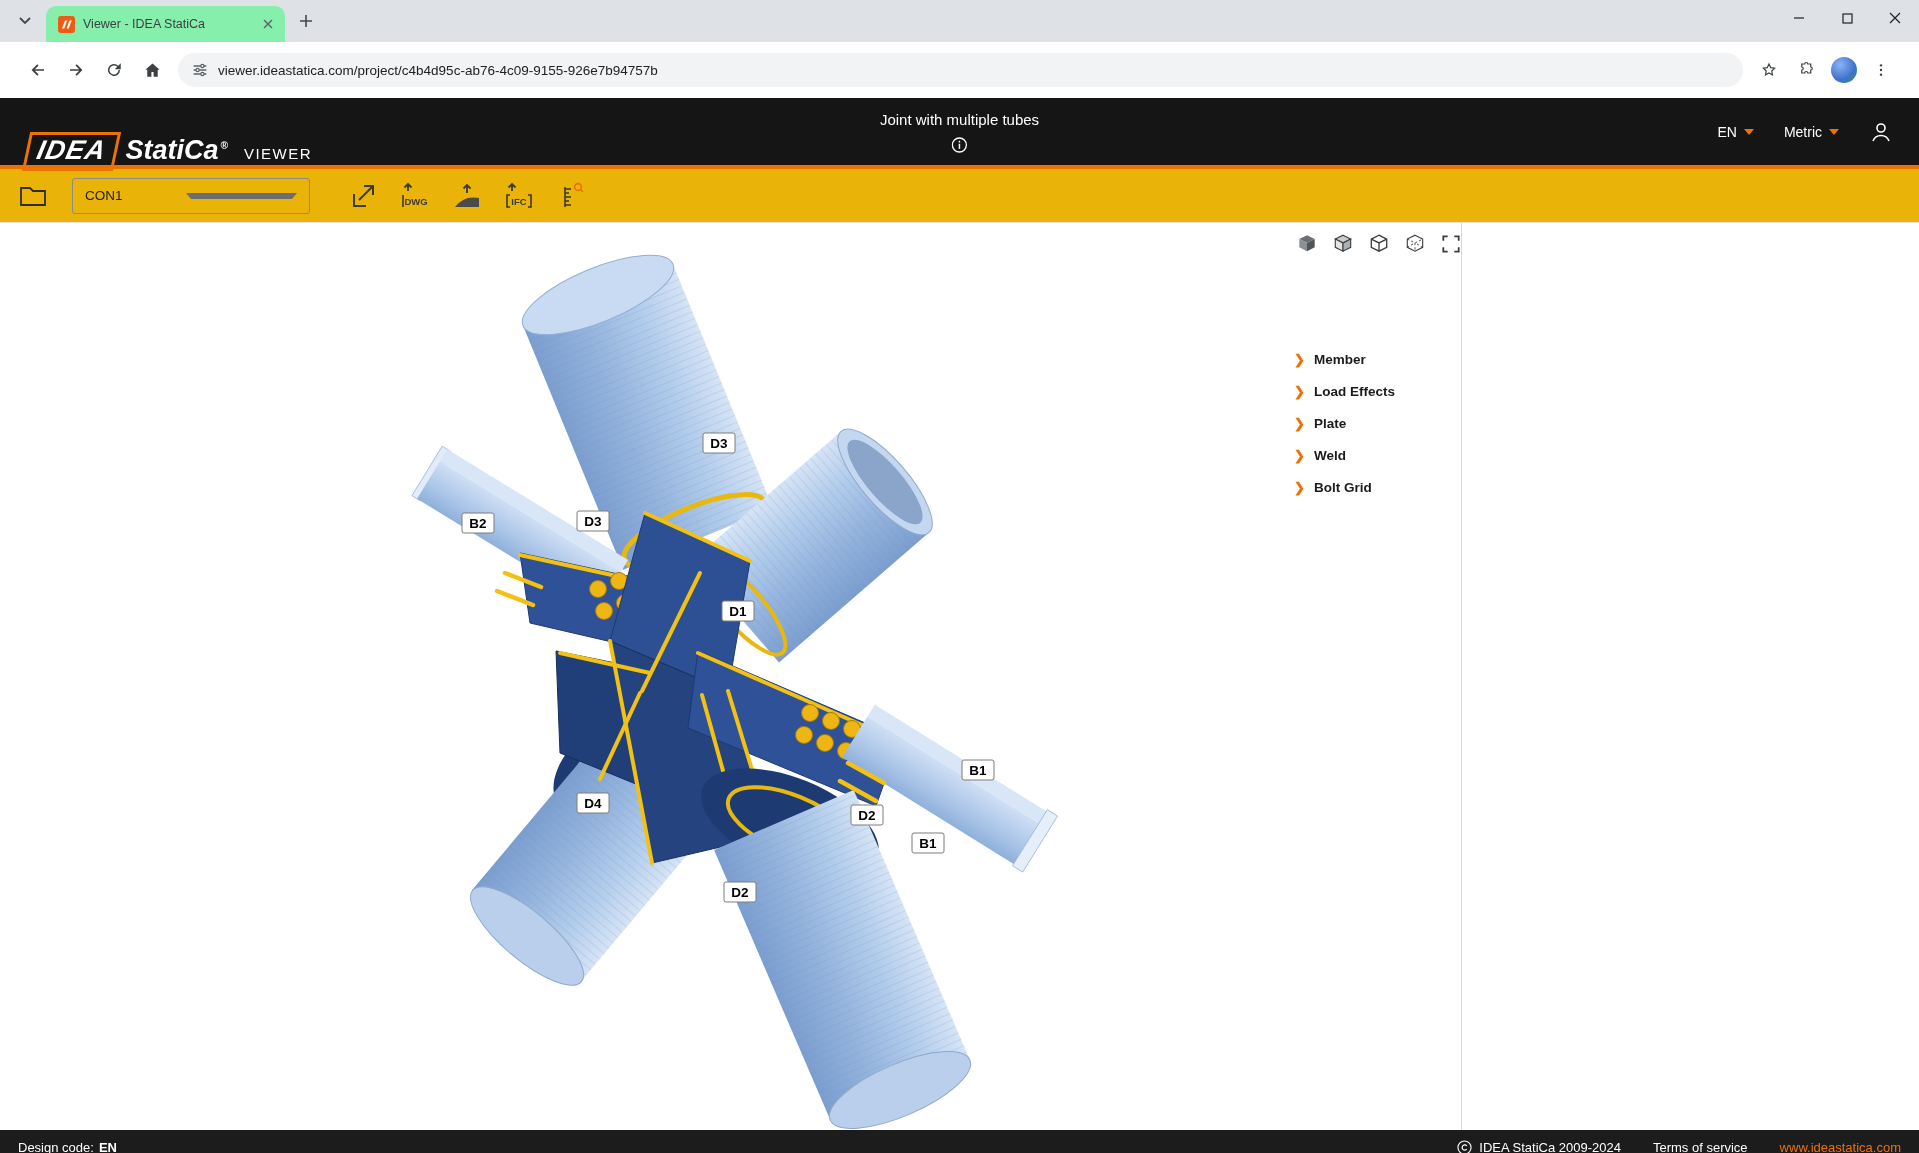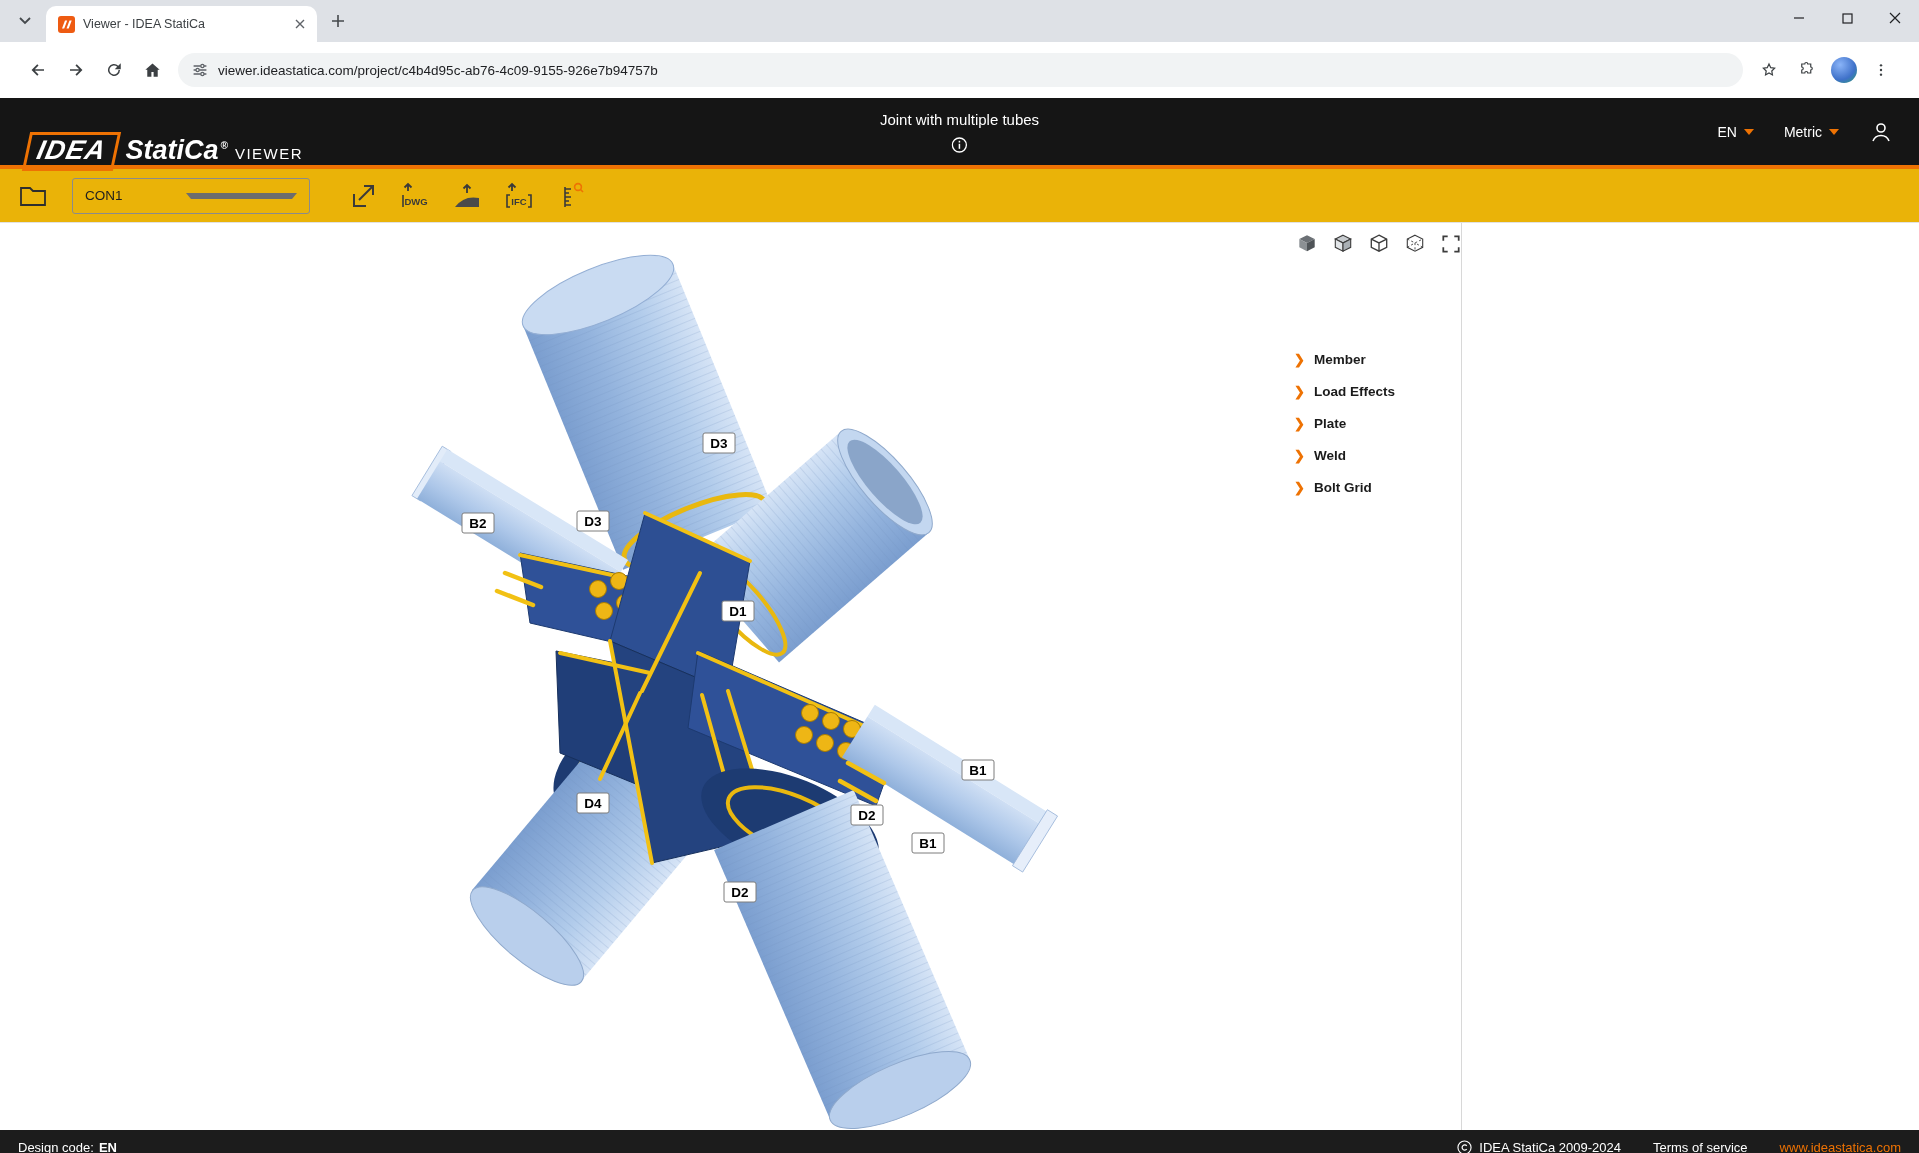--- a/index.html
+++ b/index.html
@@ -3,40 +3,40 @@
 <meta charset="utf-8">
 <style>
   * { box-sizing: border-box; margin: 0; padding: 0; }
   body {
     width: 1919px; height: 1153px; overflow: hidden;
     font-family: "Liberation Sans", sans-serif; background: #fff;
   }
   
   .tabstrip { height: 42px; background: #dee1e6; display: flex; align-items: flex-end; position: relative; }
   .tab-search { width: 30px; height: 30px; border-radius: 50%; margin: 6px 6px 6px 10px; display: flex; align-items: center; justify-content: center; cursor: pointer; }
-  .tab { width: 271px; height: 36px; background: #ffffff; border-radius: 10px 10px 0 0; display: flex; align-items: center; padding: 0 8px 0 12px; gap: 8px; cursor: pointer; }
+  .tab { width: 239px; height: 36px; background: #86efac; border-radius: 10px 10px 0 0; display: flex; align-items: center; padding: 0 8px 0 12px; gap: 8px; cursor: pointer; }
   .favicon { width: 17px; height: 17px; flex: 0 0 auto; }
   .tab-title { font-size: 12.5px; color: #3c4043; flex: 1; white-space: nowrap; overflow: hidden; }
   .tab-close { width: 18px; height: 18px; border-radius: 50%; display: flex; align-items: center; justify-content: center; cursor: pointer; }
   .newtab-btn { width: 30px; height: 30px; margin: 6px; display: flex; align-items: center; justify-content: center; border-radius: 50%; cursor: pointer; }
   .win-controls { position: absolute; right: 0; top: 0; display: flex; }
   .win-btn { width: 48px; height: 36px; display: flex; align-items: center; justify-content: center; cursor: pointer; }
   .navbar { height: 56px; background: #fff; display: flex; align-items: center; padding: 0 20px; gap: 2px; border-radius: 6px; }
   .nav-btn { width: 36px; height: 36px; border-radius: 50%; display: flex; align-items: center; justify-content: center; cursor: pointer; flex: 0 0 auto; }
   .url-pill { flex: 1; height: 34px; background: #f1f3f4; border-radius: 17px; display: flex; align-items: center; padding: 0 14px; gap: 10px; margin: 0 6px; cursor: text; }
   .url-text { font-size: 13.5px; color: #202124; white-space: nowrap; }
   .avatar { width: 26px; height: 26px; border-radius: 50%; background: radial-gradient(circle at 35% 30%, #8ab4f8, #3f71c9 60%, #2a9d6a); margin: 0 4px; cursor: pointer; }
   
   .app-header { height: 71px; background: #151515; border-bottom: 4px solid #ee7203; display: flex; align-items: center; padding: 0 26px; position: relative; color: #fff; }
   .logo-wrap { display: flex; align-items: baseline; }
   .logo-box { border: 3px solid #ee7203; transform: skewX(-12deg); padding: 0 8px 2px 8px; }
   .logo-idea { display: inline-block; transform: skewX(0deg); font-style: italic; font-weight: bold; font-size: 27px; letter-spacing: 1px; color: #fff; }
   .logo-statica { font-style: italic; font-weight: bold; font-size: 27px; margin-left: 9px; color: #fff; margin-top: 43px; }
   .logo-reg { font-size: 10px; vertical-align: super; margin-left: 2px; }
-  .logo-viewer { font-size: 15px; letter-spacing: 1.5px; margin-left: 7px; font-weight: 400; color: #fff; }
+  .logo-viewer { font-size: 15px; letter-spacing: 1.5px; margin-left: 16px; font-weight: 400; color: #fff; }
   .header-title { position: absolute; left: 50%; transform: translateX(-50%); display: flex; align-items: center; gap: 9px; font-size: 15px; flex-direction: column; }
   .header-right { margin-left: auto; display: flex; align-items: center; gap: 30px; font-size: 14px; }
   .hdr-drop { display: flex; align-items: center; gap: 7px; cursor: pointer; }
   .chev-dn { width: 0; height: 0; border-left: 5px solid transparent; border-right: 5px solid transparent; border-top: 6px solid #ee7203; }
   
   .toolbar { height: 54px; background: #eab308; border-bottom: 1px solid #e2e2e2; display: flex; align-items: center; padding: 0 14px; gap: 20px; }
   .tool-btn { width: 38px; height: 36px; display: flex; align-items: center; justify-content: center; cursor: pointer; border-radius: 3px; }
   .conn-select { width: 238px; height: 36px; border: 1px solid #8b8b8b; border-radius: 3px; display: flex; align-items: center; padding: 0 12px; cursor: pointer; }
   .conn-select span { font-size: 13.5px; color: #1f1f1f; flex: 1; }
   .chev-gray { width: 0; height: 0; border-left: 5px solid transparent; border-right: 5px solid transparent; border-top: 6px solid #6d6d6d; }

